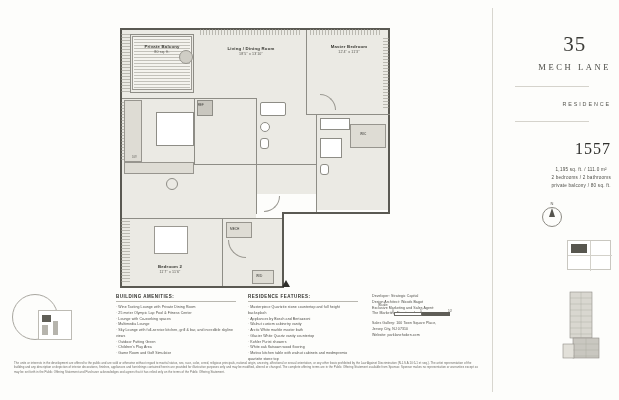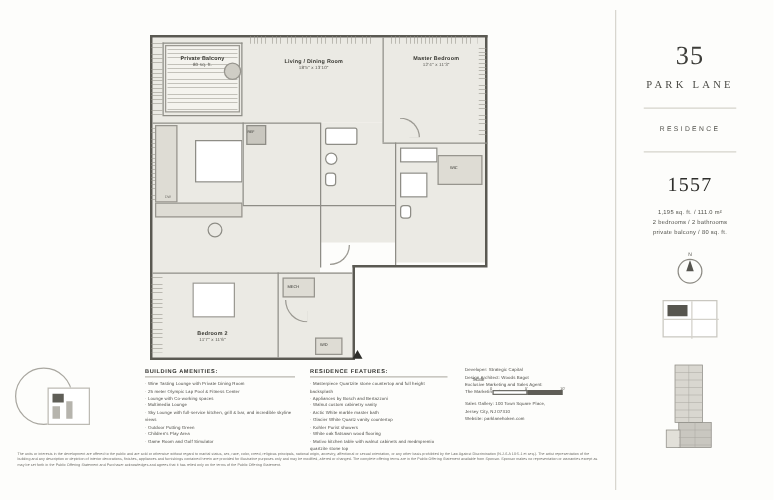--- a/index.html
+++ b/index.html
@@ -12,21 +12,21 @@
     overflow: hidden;
     position: relative;
   }
   .sheet { position:absolute; inset:0; background:#fdfdfb; }
 
   
   .right-panel {
     position:absolute; left:492px; top:8px; width:119px; height:384px;
     border-left:1px solid #d8d6cf;
     background:#fdfdfb;
-    display:flex; flex-direction:column; align-items:center;
+    display:flex; flex-direction:column; align-items:flex-end;
   }
   .brand { margin-top:26px; text-align:center; }
   .brand-num {
     font-family:"Liberation Serif", serif;
     font-size:21px; letter-spacing:1px; color:#3d3d39; line-height:1;
   }
   .brand-name {
     font-family:"Liberation Serif", serif;
     font-size:8.5px; letter-spacing:2.6px; color:#4a4a45; margin-top:7px;
   }
@@ -284,21 +284,21 @@
       <div class="tick" style="left:42px;">5'</div>
       <div class="tick" style="left:70px;">10'</div>
     </div>
   </div>
 
   <div class="disclaimer">The units or interests in the development are offered to the public and are sold or otherwise without regard to marital status, sex, race, color, creed, religious principals, national origin, ancestry, affectional or sexual orientation, or any other basis prohibited by the Law Against Discrimination (N.J.S.A 10:5-1 et seq.). The artist representation of the building and any description or depiction of interior decorations, finishes, appliances and furnishings contained herein are provided for illustrative purposes only and may be modified, altered or changed. The complete offering terms are in the Public Offering Statement available from Sponsor. Sponsor makes no representation or warranties except as may be set forth in the Public Offering Statement and Purchaser acknowledges and agrees that it has relied only on the terms of the Public Offering Statement.</div>
 
   <div class="right-panel">
     <div class="brand">
       <div class="brand-num">35</div>
-      <div class="brand-name">PARK LANE</div>
+      <div class="brand-name">MECH LANE</div>
     </div>
 
     <div class="panel-rule"></div>
     <div class="residence-word">RESIDENCE</div>
     <div class="panel-rule"></div>
 
     <div class="unit-number">1557</div>
 
     <div class="unit-meta">
       <div>1,195 sq. ft. / 111.0 m²</div>

